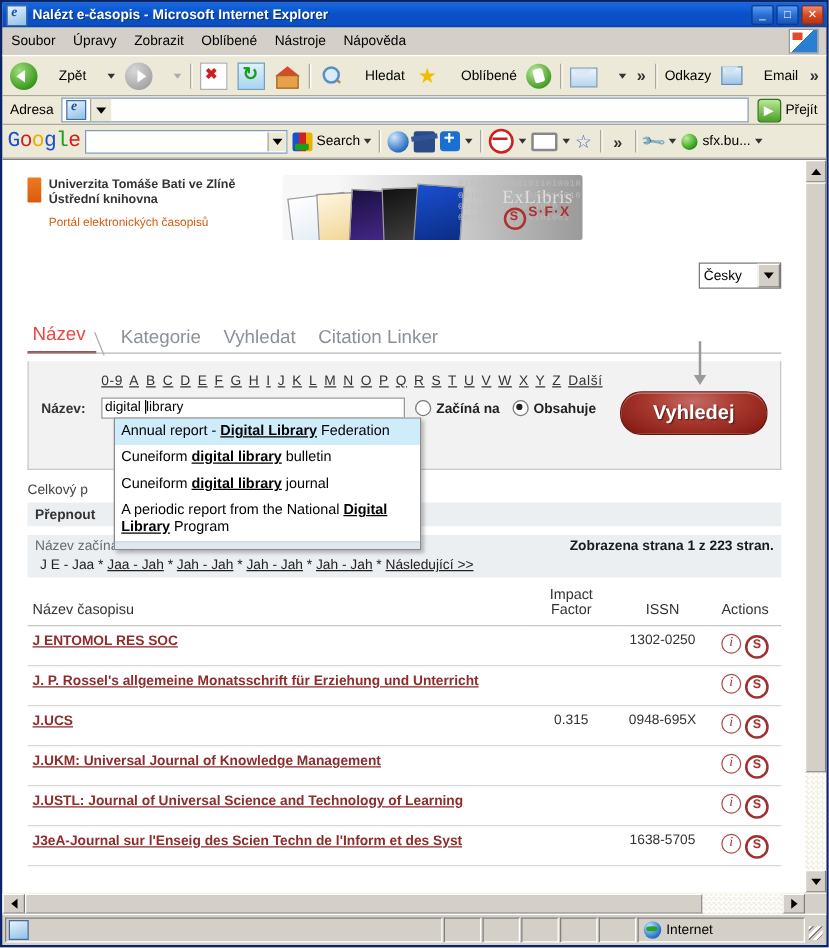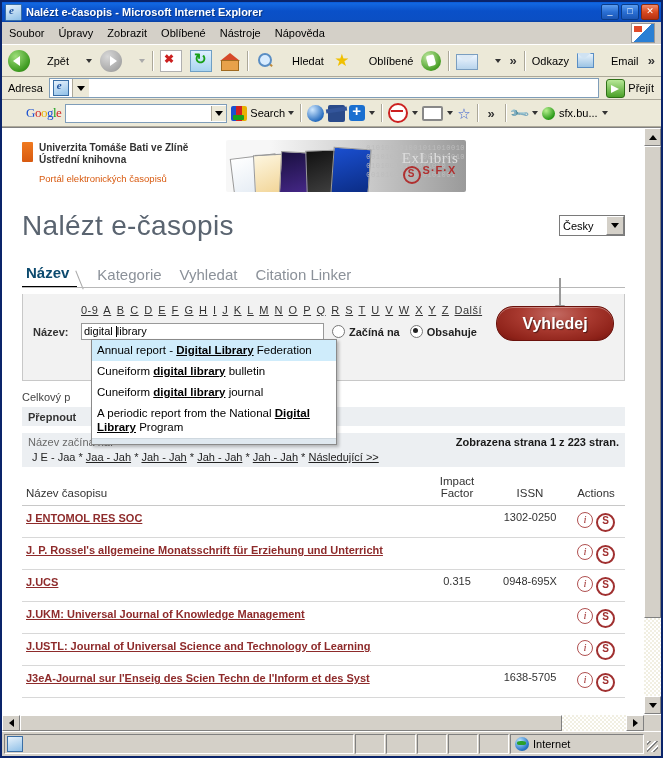--- a/index.html
+++ b/index.html
@@ -141,21 +141,21 @@
   .go .gic{
     width:17px;height:17px;background:linear-gradient(180deg,#b8e898,#4aa028);
     border:1px solid #2f7018;border-radius:3px;position:relative;
   }
   .go .gic:after{content:"";position:absolute;left:4px;top:5px;width:0;height:0;border-top:4px solid transparent;border-bottom:4px solid transparent;border-left:8px solid #fff;}
   
   .gtoolbar{
     height:26px;background:#ece9d8;display:flex;align-items:center;
     border-bottom:1px solid #aca899;flex:0 0 auto;padding:0 4px;gap:4px;
   }
-  .glogo{font-family:Liberation Serif, serif;font-size:13px;letter-spacing:-.5px;margin-left:20px;}
+  .glogo{font-family:Liberation Mono, monospace;font-size:17px;letter-spacing:-.5px;}
   .glogo .b{color:#1a4fd0;} .glogo .r{color:#d02020;} .glogo .y{color:#e8b000;} .glogo .g{color:#18a018;}
   .gbox{
     width:160px;height:17px;background:#fff;border:1px solid #7f9db9;
     display:flex;align-items:center;
   }
   .gbox .dd{margin-left:auto;width:14px;height:15px;background:#ece9d8;border-left:1px solid #aca899;display:flex;align-items:center;justify-content:center;}
   .gsearch{display:flex;align-items:center;gap:3px;font-size:11px;}
   .gcolor{width:16px;height:15px;background:
      linear-gradient(90deg,#1a4fd0 0 33%,#d02020 33% 66%,#e8b000 66% 100%);
      border-radius:2px;position:relative;}
@@ -234,21 +234,21 @@
   .langsel{
     margin-left:auto;margin-bottom:6px;width:64px;height:19px;
     background:#fff;border:1px solid #7a7a7a;display:flex;align-items:center;
     font-size:11px;
   }
   .langsel .t{padding-left:3px;flex:1 1 auto;}
   .langsel .d{width:16px;height:17px;background:#d4d0c8;border:1px solid;border-color:#fff #808080 #808080 #fff;display:flex;align-items:center;justify-content:center;}
   
   .tabs{display:flex;align-items:flex-end;margin-top:20px;position:relative;}
   .tab{padding:2px 14px 5px 4px;font-size:15px;color:#8b9199;white-space:nowrap;}
-  .tab.active{color:#0c4a6e;font-weight:bold;border-bottom:2px solid #000000;padding-right:8px;}
+  .tab.active{color:#ef4444;font-weight:normal;border-bottom:2px solid #7f1d1d;padding-right:8px;}
   .tabslash{width:16px;height:20px;position:relative;}
   .tabslash:after{content:"";position:absolute;left:2px;top:2px;width:1px;height:20px;background:#aaa;transform:rotate(-22deg);}
   .tabline{position:absolute;left:0;right:0;bottom:0;height:1px;background:#b8b8b8;}
   
   .searchpanel{
     margin-top:6px;border:1px solid #c8c8c8;border-top:none;
     background:#f2f2f2;padding:10px 10px 14px 10px;position:relative;
     min-height:62px;
   }
   .alpha{font-size:11px;color:#333;margin-left:48px;letter-spacing:.5px;}
@@ -261,21 +261,21 @@
   }
   .qinput .caretbar{display:inline-block;width:1px;height:11px;background:#000;vertical-align:-2px;}
   .radios{display:flex;align-items:center;gap:4px;font-size:11px;font-weight:bold;color:#222;}
   .radio{
     width:11px;height:11px;border-radius:50%;background:#fff;
     border:1px solid #777;display:inline-block;position:relative;flex:0 0 auto;
   }
   .radio.on:after{content:"";position:absolute;left:2px;top:2px;width:5px;height:5px;border-radius:50%;background:#222;}
   
   .vybtn{
-    position:absolute;right:10px;top:12px;
+    position:absolute;right:10px;top:24px;
     width:116px;height:33px;border-radius:17px;
     background:radial-gradient(ellipse at 50% 22%,#c36a62 0%,#a93a30 42%,#8e2219 80%,#6e1510 100%);
     border:1px solid #6b120c;
     color:#fff;font-size:16px;font-weight:bold;
     display:flex;align-items:center;justify-content:center;
     text-shadow:1px 1px 1px rgba(0,0,0,.5);
     box-shadow:inset 0 1px 0 rgba(255,255,255,.35);
   }
   .arrowdown{
     position:absolute;right:63px;top:-16px;width:2px;height:28px;background:#9a9a9a;
@@ -494,21 +494,20 @@
             <div class="bn-cov bn3"></div>
             <div class="bn-cov bn4"></div>
             <div class="bn-cov bn5"></div>
             <div class="bn-binary">0101010010010110100100101010 00101001010100101001010 01010010101011010 0010100101010101001</div>
             <div class="bn-ex">ExLibris</div>
             <div class="bn-sfx"><span class="sp">S</span><span>S·F·X</span></div>
           </div>
         </div>
 
         <div class="titlerow">
-          <div class="pagetitle">Nalézt e-časopis</div>
           <div class="langsel">
             <span class="t">Česky</span>
             <span class="d">
                 <span class="tri down"></span>
               </span>
           </div>
         </div>
 
         <div class="tabs">
           <div class="tab active">Název</div>

